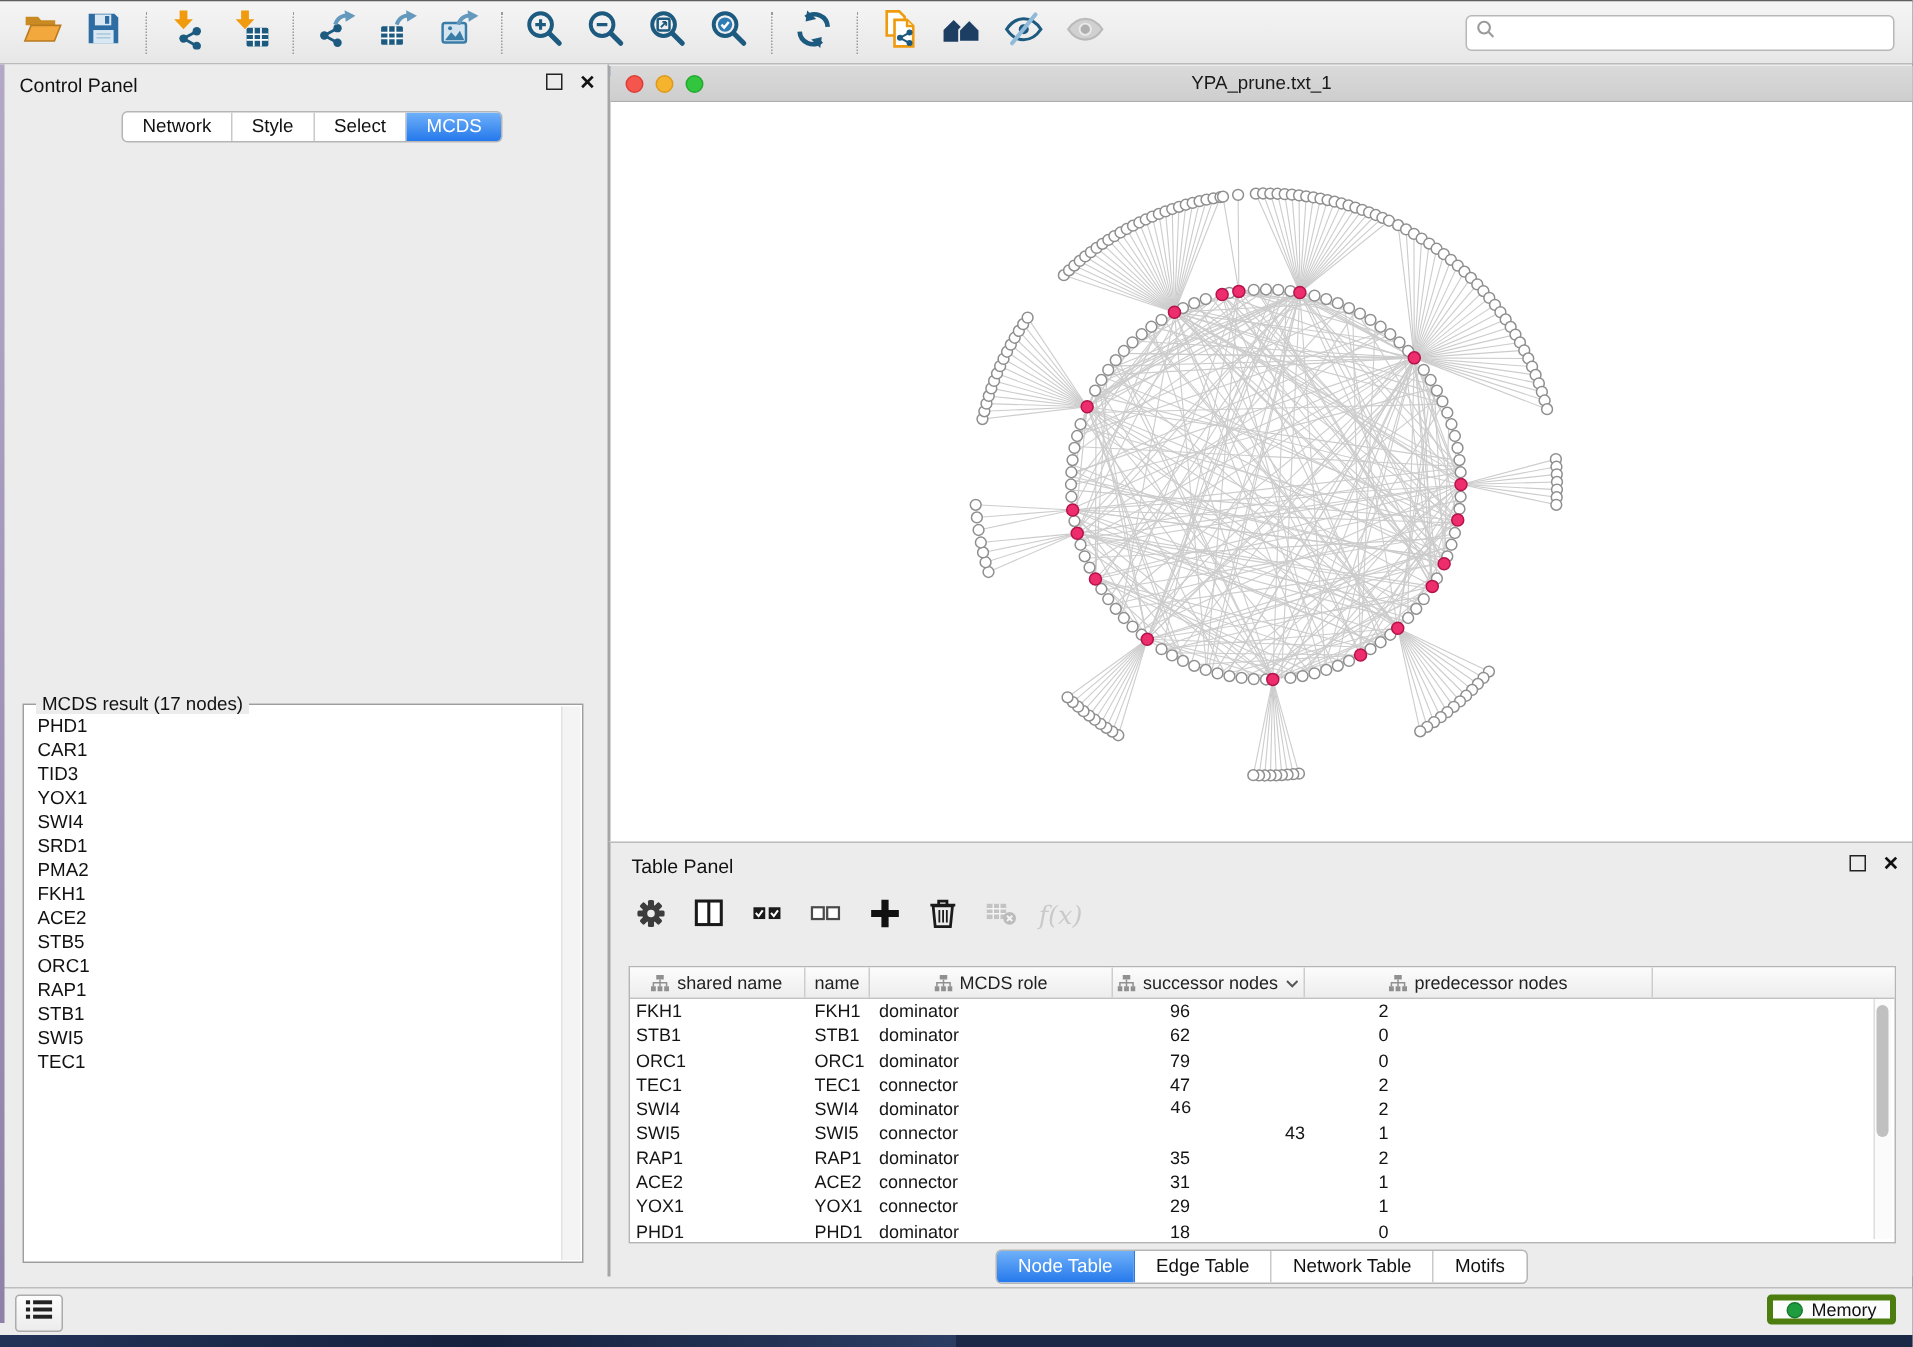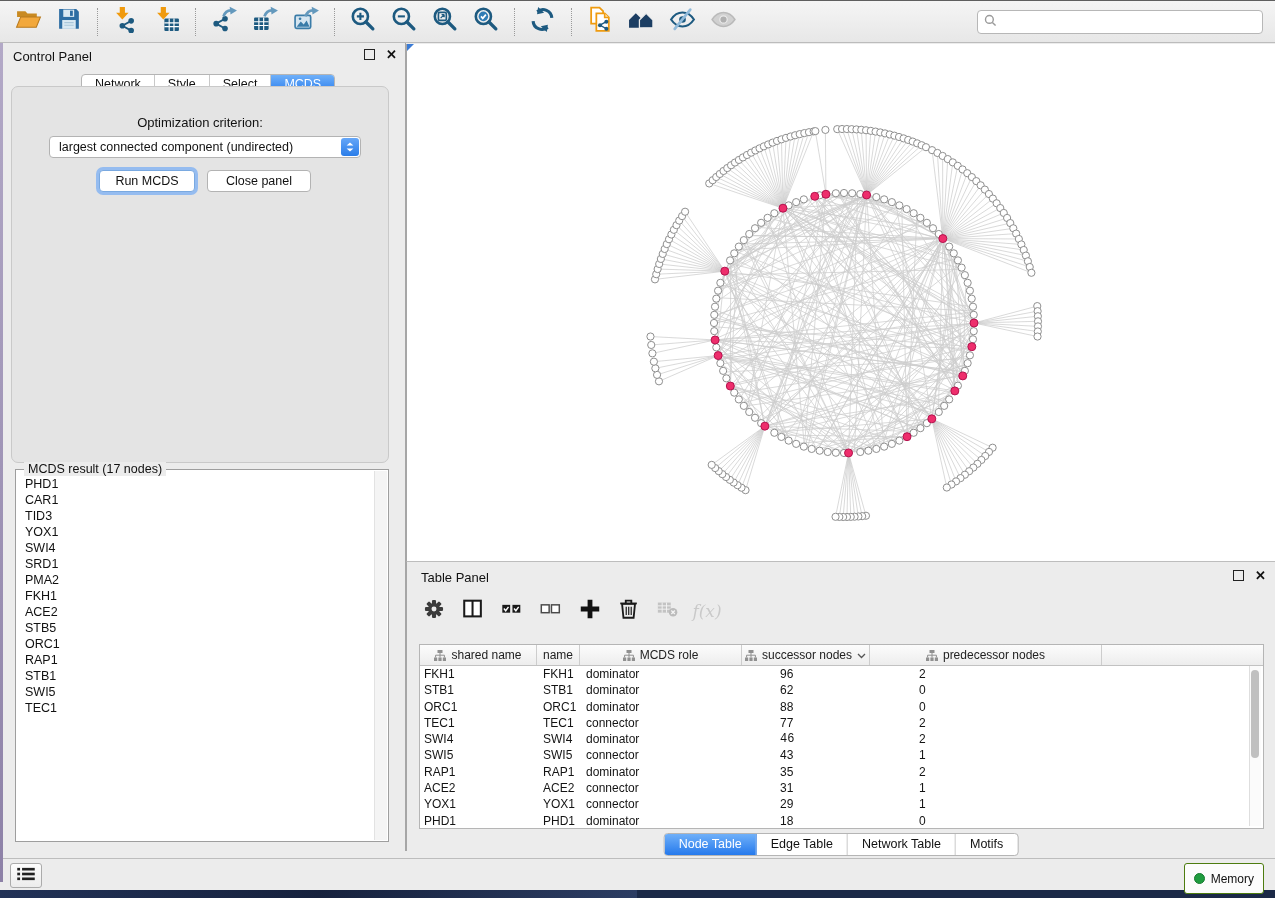--- a/index.html
+++ b/index.html
@@ -87,21 +87,21 @@
   .td.c3{padding-left:38px;}.td.c4{padding-left:49px;}
   .tbl-scroll{position:absolute;right:2px;top:21px;bottom:2px;width:11px;background:#fbfbfb;border-left:1px solid #dedede;}
   .tbl-thumb{position:absolute;left:1px;top:4px;width:8px;height:88px;border-radius:4px;background:#c0c0c0;}
   .tp-tabs{left:50%;transform:translateX(-50%);top:271px;}
   .tp-tabs .seg{padding:3px 14px;}
 
   
   .statusbar{position:absolute;left:0;right:0;bottom:0;height:31px;background:#ececec;border-top:1px solid #bdbdbd;}
   .status-list-btn{position:absolute;left:10px;top:4px;width:30px;height:23px;background:linear-gradient(#fdfdfd,#ececec);
        border:1px solid #ababab;border-radius:3px;display:flex;align-items:center;justify-content:center;}
-  .memory-btn{position:absolute;right:11px;top:4px;height:31px;padding:0 9px;background:#fcfcfc;border:1px solid #4d7c0f;
+  .memory-btn{position:absolute;right:11px;top:4px;height:20px;padding:0 9px;background:#fcfcfc;border:4px solid #4d7c0f;
        border-radius:3px;display:flex;align-items:center;gap:6px;font-size:12px;color:#111;box-sizing:border-box;}
   .mem-dot{width:11px;height:11px;border-radius:50%;background:#1f9c3f;border:1px solid #157a2e;box-sizing:border-box;}
 </style>
 </head>
 <body>
 
 <div class="desktop-strip"></div>
 <div class="app">
 
   <div class="toolbar">
@@ -272,33 +272,20 @@
         <span class="float-ic"></span>
         <span class="close-ic">✕</span>
       </span>
     </div>
     <div class="seg-bar cp-tabs" id="cp-tabs">
         <div class="seg">Network</div>
         <div class="seg">Style</div>
         <div class="seg">Select</div>
         <div class="seg active">MCDS</div>
       </div>
-    <div class="cp-body">
-      <div class="opt-label">Optimization criterion:</div>
-      <div class="dropdown">
-        <span class="dd-text">largest connected component (undirected)</span>
-        <span class="dd-step">
-          <svg width="12" height="12" viewBox="0 0 12 12">
-              <path d="M2.6 4.6L6 1.4l3.4 3.2zM2.6 7.4L6 10.6l3.4-3.2z" fill="#fff"></path>
-            </svg>
-        </span>
-      </div>
-      <div class="btn btn-run">Run MCDS</div>
-      <div class="btn btn-close">Close panel</div>
-    </div>
     <div class="mcds-box">
       <span class="mcds-legend">MCDS result (17 nodes)</span>
       <div class="mcds-list" id="mcds-list">
           <div class="mcds-item">PHD1</div>
           <div class="mcds-item">CAR1</div>
           <div class="mcds-item">TID3</div>
           <div class="mcds-item">YOX1</div>
           <div class="mcds-item">SWI4</div>
           <div class="mcds-item">SRD1</div>
           <div class="mcds-item">PMA2</div>
@@ -310,20 +297,26 @@
           <div class="mcds-item">STB1</div>
           <div class="mcds-item">SWI5</div>
           <div class="mcds-item">TEC1</div>
         </div>
       <div class="mcds-scroll"></div>
     </div>
   </div>
 
   <div class="netpanel">
     <div class="net-corner"></div>
+    <div class="net-title">
+      <span class="tl tl-red"></span>
+      <span class="tl tl-yellow"></span>
+      <span class="tl tl-green"></span>
+      <div class="net-name">YPA_prune.txt_1</div>
+    </div>
     <svg id="graph" width="868" height="494">
         <g stroke="#c4c4c4" stroke-width="0.75" opacity="0.85">
           <line x1="375.9686968378342" y1="141.2168129283395" x2="330.4324422764619" y2="181.54628524485577"></line>
           <line x1="375.9686968378342" y1="141.2168129283395" x2="397.39935625498384" y2="379.8216015684675"></line>
           <line x1="375.9686968378342" y1="141.2168129283395" x2="311.56281112735786" y2="221.8604093795913"></line>
           <line x1="375.9686968378342" y1="141.2168129283395" x2="566.5726735892831" y2="245.4680363215068"></line>
           <line x1="375.9686968378342" y1="141.2168129283395" x2="375.9421572724849" y2="141.23092820161855"></line>
           <line x1="375.9686968378342" y1="141.2168129283395" x2="309.1822644282621" y2="232.28025140703872"></line>
           <line x1="375.9686968378342" y1="141.2168129283395" x2="525.9277206702146" y2="161.17457884933873"></line>
           <line x1="375.9686968378342" y1="141.2168129283395" x2="549.0320236015384" y2="190.05437324777068"></line>
@@ -1119,42 +1112,42 @@
             <div class="td c0" style="width: 117px;">STB1</div>
             <div class="td c1" style="width: 43px;">STB1</div>
             <div class="td c2" style="width: 162px;">dominator</div>
             <div class="td c3" style="width: 128px;">62</div>
             <div class="td c4" style="width: 232px;">0</div>
           </div>
           <div class="tr">
             <div class="td c0" style="width: 117px;">ORC1</div>
             <div class="td c1" style="width: 43px;">ORC1</div>
             <div class="td c2" style="width: 162px;">dominator</div>
-            <div class="td c3" style="width: 128px;">88</div>
+            <div class="td c3" style="width: 128px;">79</div>
             <div class="td c4" style="width: 232px;">0</div>
           </div>
           <div class="tr">
             <div class="td c0" style="width: 117px;">TEC1</div>
             <div class="td c1" style="width: 43px;">TEC1</div>
             <div class="td c2" style="width: 162px;">connector</div>
-            <div class="td c3" style="width: 128px;">77</div>
+            <div class="td c3" style="width: 128px;">47</div>
             <div class="td c4" style="width: 232px;">2</div>
           </div>
           <div class="tr">
             <div class="td c0" style="width: 117px;">SWI4</div>
             <div class="td c1" style="width: 43px;">SWI4</div>
             <div class="td c2" style="width: 162px;">dominator</div>
             <div class="td c3" style="width: 128px; font-family: Liberation Mono, monospace;">46</div>
             <div class="td c4" style="width: 232px;">2</div>
           </div>
           <div class="tr">
             <div class="td c0" style="width: 117px;">SWI5</div>
             <div class="td c1" style="width: 43px;">SWI5</div>
             <div class="td c2" style="width: 162px;">connector</div>
-            <div class="td c3" style="width: 128px;">43</div>
+            <div class="td c3" style="width: 128px; text-align: right;">43</div>
             <div class="td c4" style="width: 232px;">1</div>
           </div>
           <div class="tr">
             <div class="td c0" style="width: 117px;">RAP1</div>
             <div class="td c1" style="width: 43px;">RAP1</div>
             <div class="td c2" style="width: 162px;">dominator</div>
             <div class="td c3" style="width: 128px;">35</div>
             <div class="td c4" style="width: 232px;">2</div>
           </div>
           <div class="tr">

